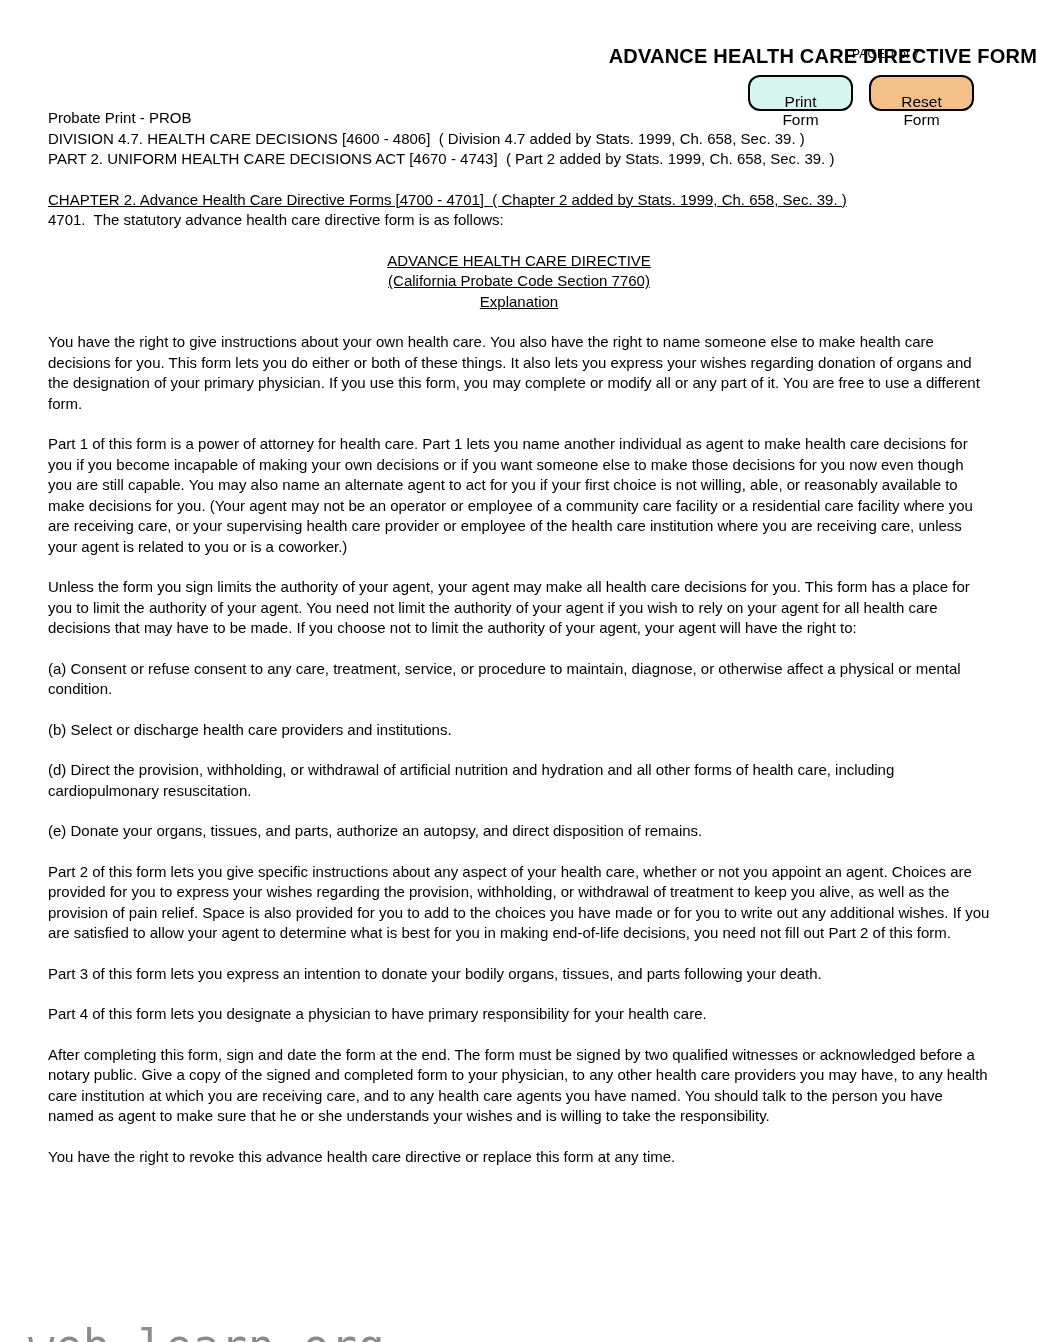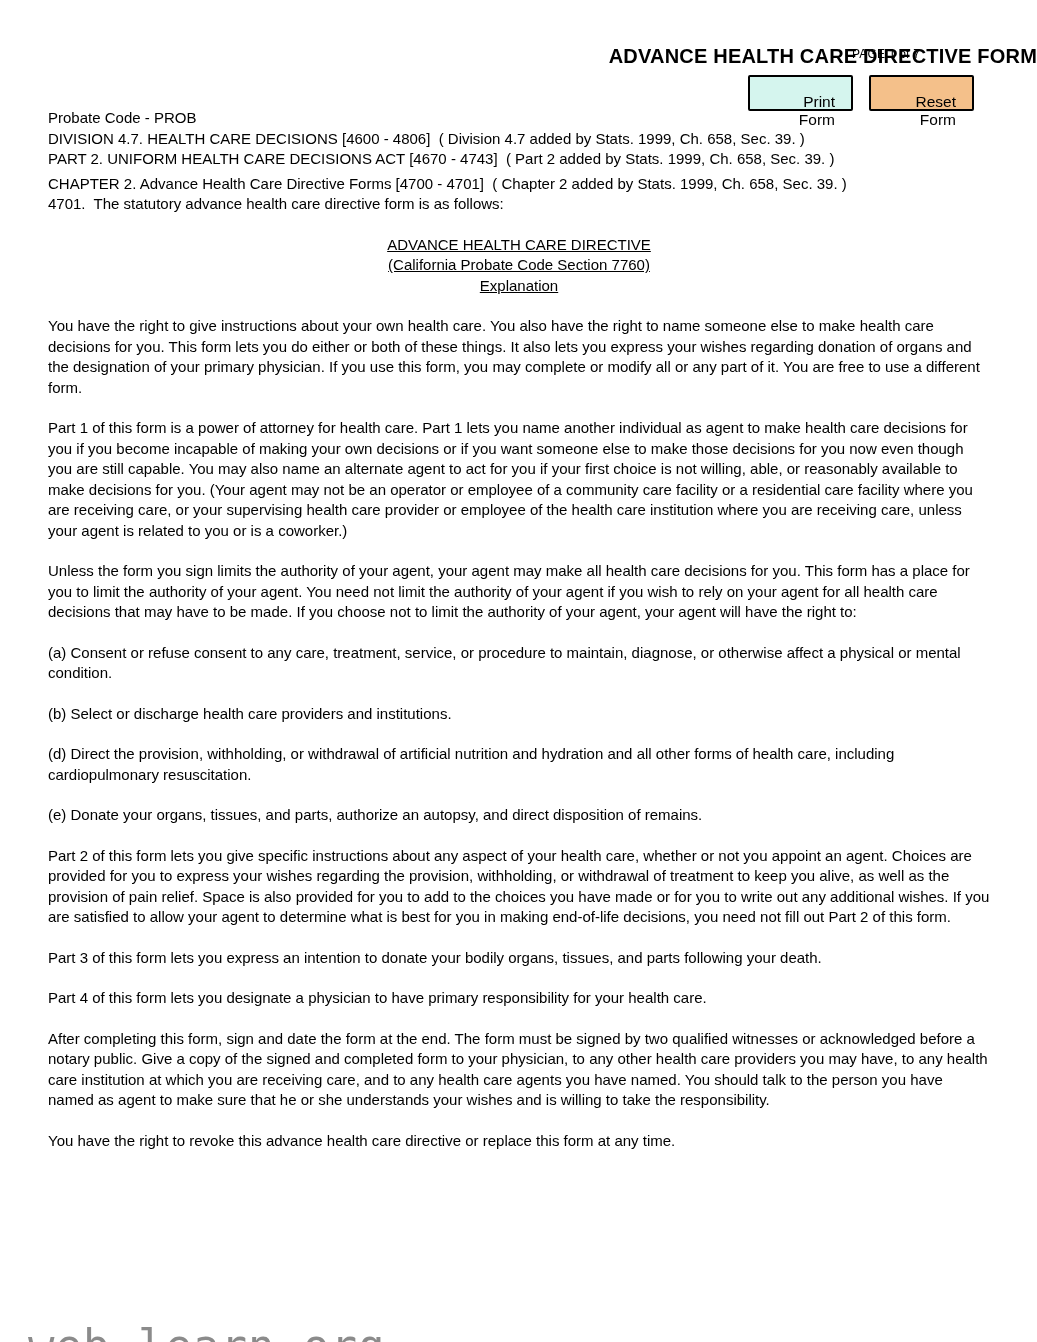--- a/index.html
+++ b/index.html
@@ -38,43 +38,43 @@
     left: 852px;
     font-size: 12px;
     letter-spacing: 0.2px;
   }
   .form-btn {
     position: absolute;
     top: 75px;
     height: 28px;
     width: 105px;
     border: 2px solid #000000;
-    border-radius: 2px;
+    border-radius: 12px;
     padding: 16px;
     font-family: "Liberation Sans", sans-serif;
     font-size: 15.5px;
     color: #000000;
-    text-align: right;
+    text-align: center;
     cursor: pointer;
     box-sizing: border-box;
   }
   .form-btn.print { left: 748px; }
   .form-btn.reset { left: 869px; }
   
   .content {
     margin: 0 47px 0 48px;
     font-size: 15px;
     line-height: 20.5px;
   }
   .statute-line,
   .chapter-line,
   .section-line {
     white-space: pre-wrap;
   }
-  .chapter-line { margin-top: 4px; }
+  .chapter-line { margin-top: 20px; text-decoration: underline; }
   .section-line { }
   .directive-heading-block {
     margin-top: 20px;
     text-align: center;
     text-decoration: underline;
   }
   p.para {
     margin: 20px 0 0 0;
   }
   
@@ -96,21 +96,21 @@
 <div class="page">
 
   <div class="header">
     <h1 class="form-title">ADVANCE HEALTH CARE DIRECTIVE FORM</h1>
     <div class="page-indicator">PAGE 1 of 7</div>
     <button class="form-btn print" style="background: rgb(213, 245, 238); border-color: rgb(0, 0, 0);">Print Form</button>
     <button class="form-btn reset" style="background: rgb(244, 192, 138); border-color: rgb(0, 0, 0);">Reset Form</button>
   </div>
 
   <div class="content">
-    <div class="statute-line">Probate Code - PROB</div>
+    <div class="statute-line">Probate Print - PROB</div>
     <div class="statute-line">DIVISION 4.7. HEALTH CARE DECISIONS [4600 - 4806]  ( Division 4.7 added by Stats. 1999, Ch. 658, Sec. 39. )</div>
     <div class="statute-line">PART 2. UNIFORM HEALTH CARE DECISIONS ACT [4670 - 4743]  ( Part 2 added by Stats. 1999, Ch. 658, Sec. 39. )</div>
 
     <div class="chapter-line">CHAPTER 2. Advance Health Care Directive Forms [4700 - 4701]  ( Chapter 2 added by Stats. 1999, Ch. 658, Sec. 39. )</div>
     <div class="section-line">4701.  The statutory advance health care directive form is as follows:</div>
 
     <div class="directive-heading-block">
       <div>ADVANCE HEALTH CARE DIRECTIVE</div>
       <div>(California Probate Code Section 7760)</div>
       <div>Explanation</div>

